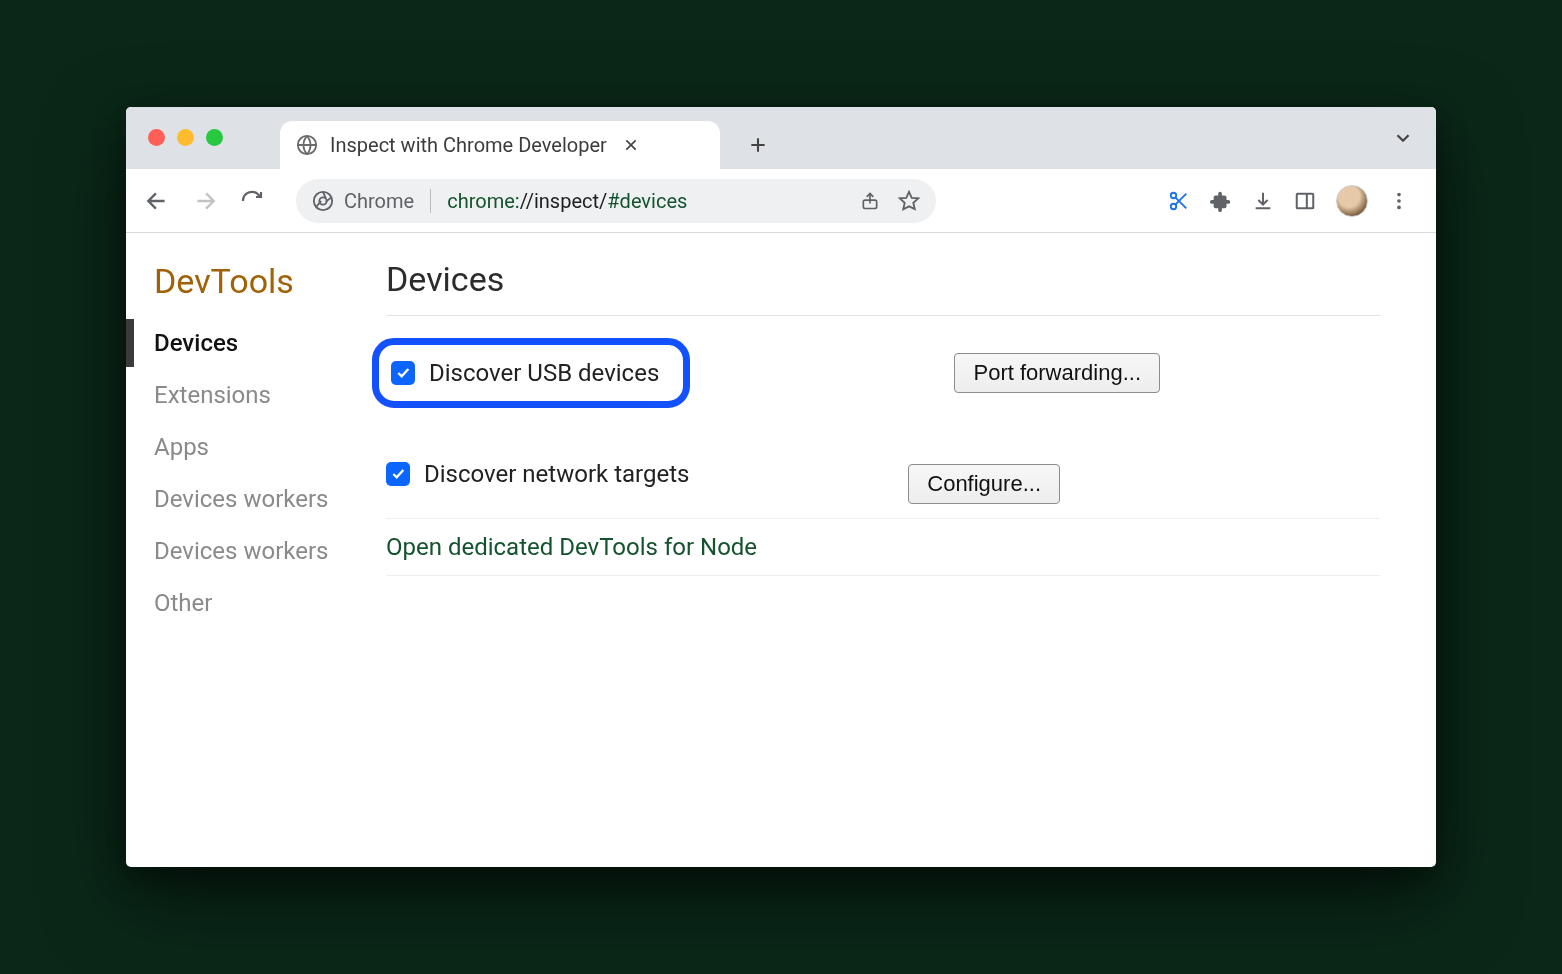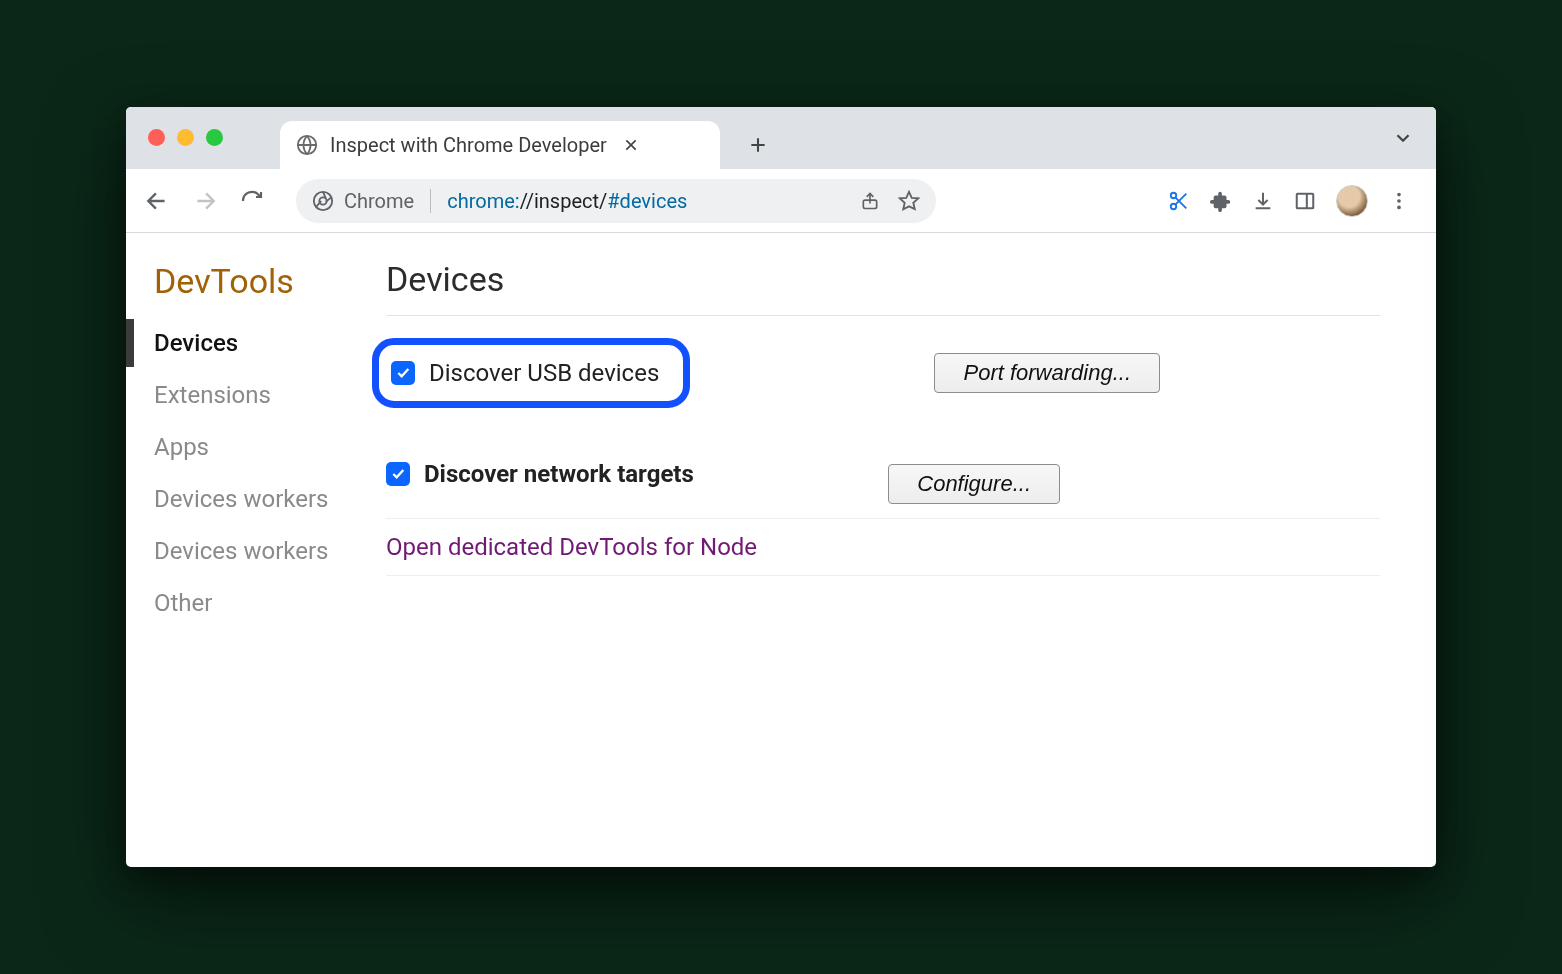--- a/index.html
+++ b/index.html
@@ -86,21 +86,21 @@
     border-radius:22px;
     display:flex;
     align-items:center;
     padding:0 16px;
     gap:10px;
     width: 640px;
   }
   .omni-label { font-size:20px; color:#5f6368; }
   .omni-divider { width:1px; height:24px; background:#bdbdbd; margin:0 6px;}
   .omni-url { font-size:20px; color:#202124;}
-  .omni-url .dim { color:#0369a1;margin-top:21px;}
+  .omni-url .dim { color:#14532d;margin-top:21px;}
   .omni-right { margin-left:auto; display:flex; gap:18px; align-items:center;}
   .right-icons { display:flex; gap:20px; align-items:center; margin-left:auto; padding-right:8px;}
   .avatar {
     width:32px; height:32px; border-radius:50%;
     background: radial-gradient(circle at 40% 35%, #e6c9a8 0 40%, #7a5a3a 75%);
     border:1px solid #ccc;
   }
   
   .content {
     flex:1;
@@ -122,45 +122,44 @@
     flex:1;
     padding:26px 56px 0 0;
   }
   .main h1 { font-size:34px; color:#2c2c2c; font-weight:400; margin-bottom:16px;}
   .hr { height:1px; background:#e4e4e4; margin-bottom:18px;}
   .row {
     display:flex; align-items:center; gap:28px; padding:14px 0;
     border-bottom:1px solid #eeeeee;
   }
   .row.no-border { border-bottom:none;}
-  .check-group { display:flex; align-items:center; gap:14px; min-width:420px;font-weight:bold;}
+  .check-group { display:flex; align-items:center; gap:14px; min-width:420px;}
   .highlight {
     border:7px solid #1351ff;
     border-radius:22px;
     padding:14px 24px 14px 12px;
     display:flex; align-items:center; gap:14px;
     margin-left:-14px;
   }
   .checkbox {
     width:24px; height:24px; border-radius:5px; background:#0a66ff;
     display:flex; align-items:center; justify-content:center;
     flex-shrink:0;
   }
   .checkbox svg { stroke:#fff; }
   .opt-label { font-size:24px; color:#222;}
   .btn {
     font-size:22px;
     background:linear-gradient(#f7f7f7,#ededed);
     border:1px solid #8d8d8d;
     border-radius:4px;
-    padding:6px 28px;
+    padding:6px 18px;
     color:#111;
-    font-style:italic;
-  }
-  .link { color:#701a75; font-size:24px; text-decoration:none;}
+  }
+  .link { color:#14532d; font-size:24px; text-decoration:none;}
   svg { display:block; }
 </style>
 </head>
 <body>
 
 <div class="window">
 
   <div class="tabbar">
     <div class="traffic">
       <div class="dot red"></div>

